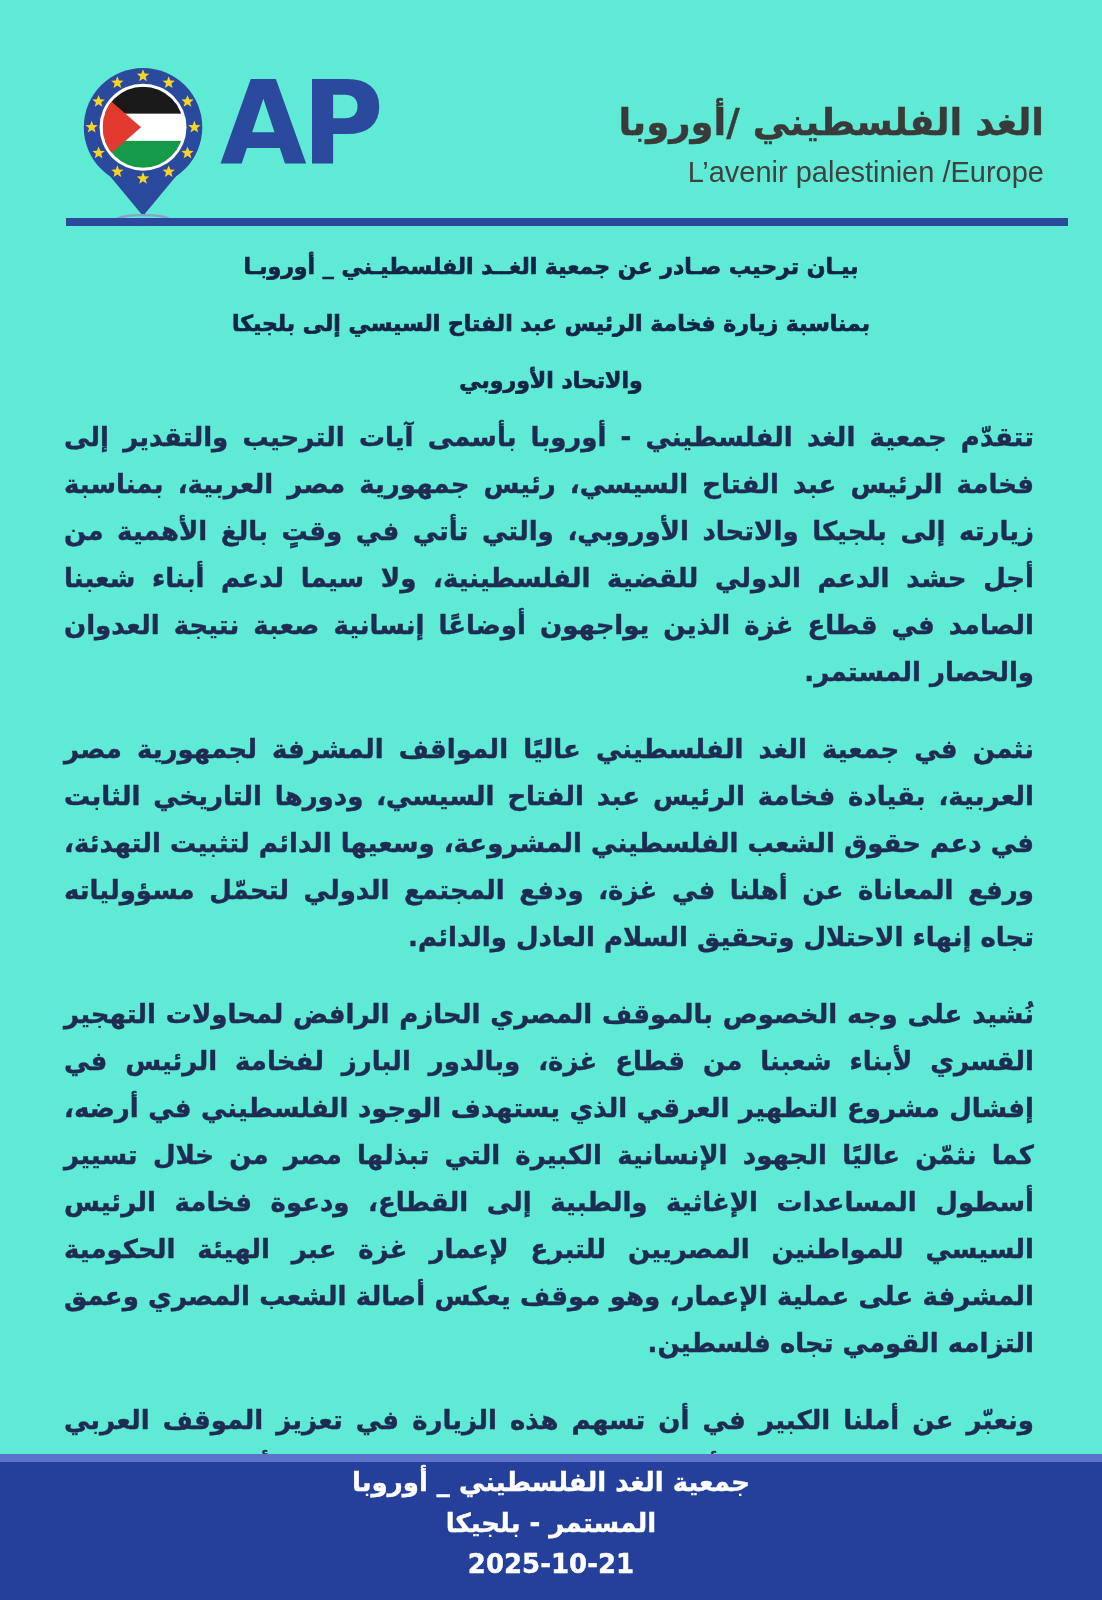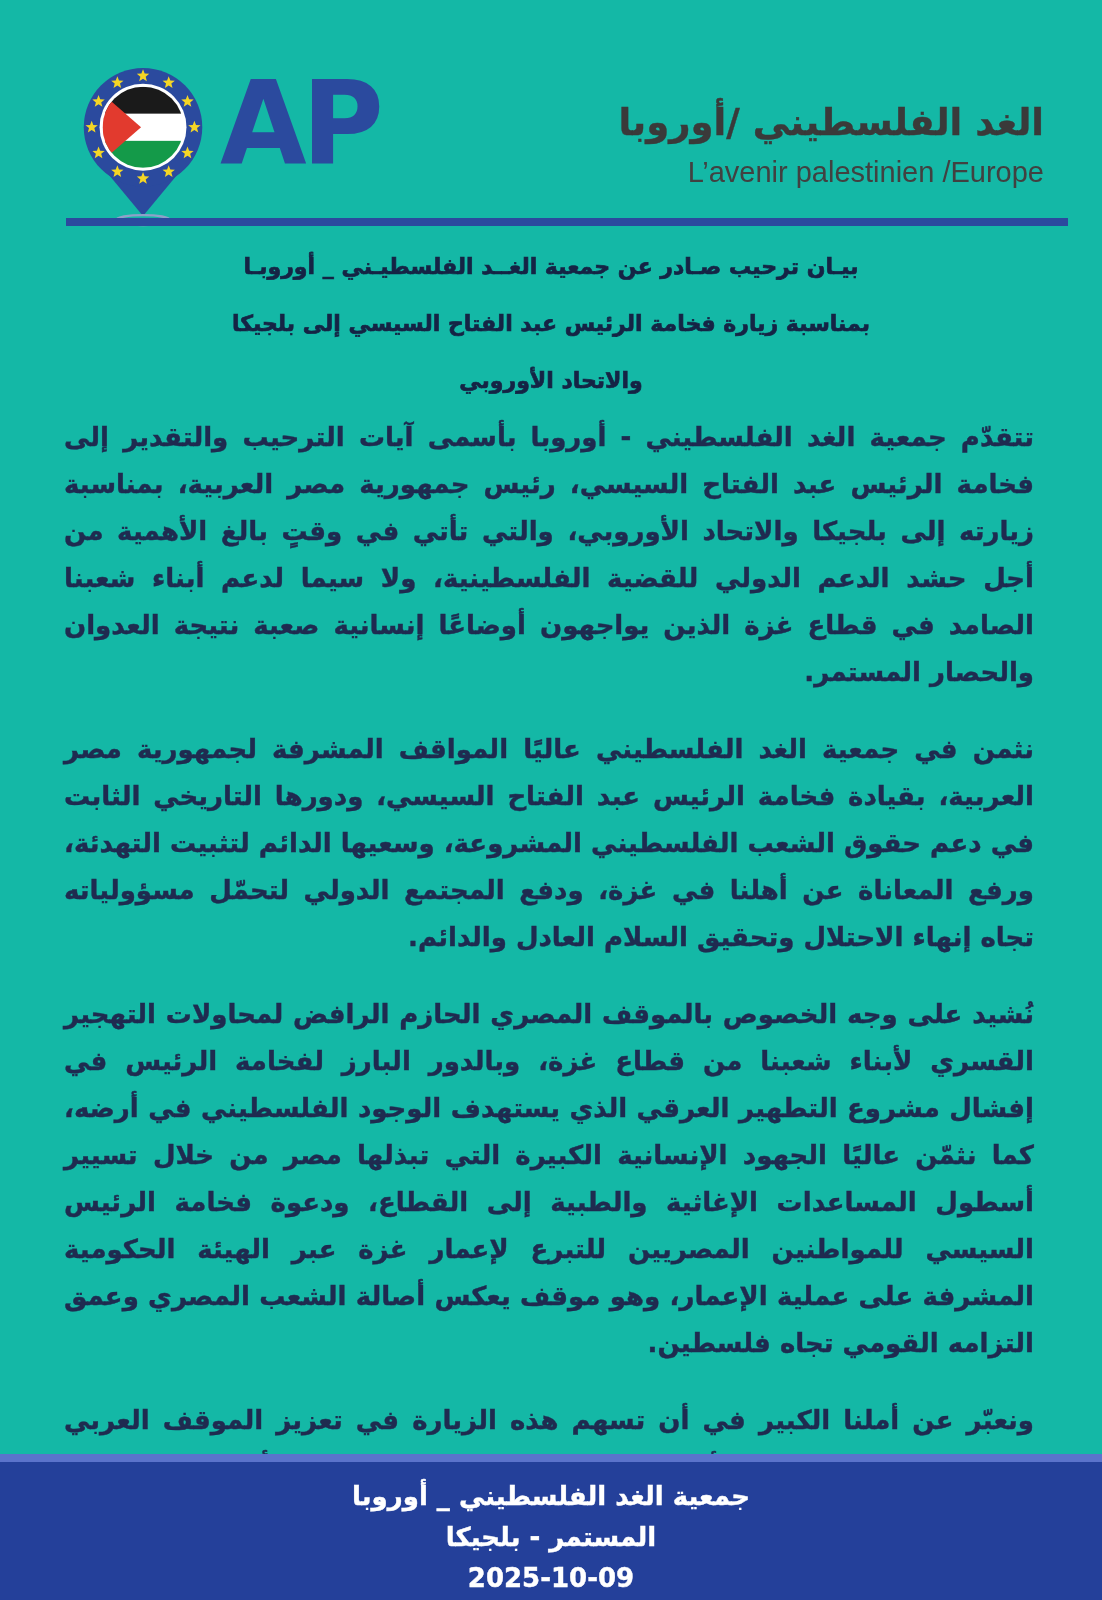--- a/index.html
+++ b/index.html
@@ -1,20 +1,20 @@
 <!DOCTYPE html>
 <html lang="ar"><head>
 <meta charset="utf-8">
 <style>
   html, body { margin: 0; padding: 0; }
   .page {
     position: relative;
     width: 1102px;
     height: 1600px;
-    background: #14b8a6;
+    background: #5eead4;
     font-family: "DejaVu Sans", sans-serif;
     overflow: hidden;
   }
 
   
   .header {
     position: absolute;
     top: 70px; left: 66px; right: 58px;
     height: 150px;
     display: flex;
@@ -91,21 +91,20 @@
     height: 146px;
     box-sizing: border-box;
     background: #24409a;
     border-top: 8px solid #5b73cb;
     color: #ffffff;
     direction: rtl;
     text-align: center;
     font-weight: bold;
     font-size: 26px;
     line-height: 41px;
-    padding-top: 14px;
     -webkit-text-stroke: 0.4px #ffffff;
   }
   .footer .date { direction: ltr; }
 </style>
 </head>
 <body>
 
 <div class="page">
 
   <div class="header">
@@ -168,16 +167,16 @@
     <p>تتقدّم جمعية الغد الفلسطيني - أوروبا بأسمى آيات الترحيب والتقدير إلى فخامة الرئيس عبد الفتاح السيسي، رئيس جمهورية مصر العربية، بمناسبة زيارته إلى بلجيكا والاتحاد الأوروبي، والتي تأتي في وقتٍ بالغ الأهمية من أجل حشد الدعم الدولي للقضية الفلسطينية، ولا سيما لدعم أبناء شعبنا الصامد في قطاع غزة الذين يواجهون أوضاعًا إنسانية صعبة نتيجة العدوان والحصار المستمر.</p>
     <p>نثمن في جمعية الغد الفلسطيني عاليًا المواقف المشرفة لجمهورية مصر العربية، بقيادة فخامة الرئيس عبد الفتاح السيسي، ودورها التاريخي الثابت في دعم حقوق الشعب الفلسطيني المشروعة، وسعيها الدائم لتثبيت التهدئة، ورفع المعاناة عن أهلنا في غزة، ودفع المجتمع الدولي لتحمّل مسؤولياته تجاه إنهاء الاحتلال وتحقيق السلام العادل والدائم.</p>
     <p>نُشيد على وجه الخصوص بالموقف المصري الحازم الرافض لمحاولات التهجير القسري لأبناء شعبنا من قطاع غزة، وبالدور البارز لفخامة الرئيس في إفشال مشروع التطهير العرقي الذي يستهدف الوجود الفلسطيني في أرضه، كما نثمّن عاليًا الجهود الإنسانية الكبيرة التي تبذلها مصر من خلال تسيير أسطول المساعدات الإغاثية والطبية إلى القطاع، ودعوة فخامة الرئيس السيسي للمواطنين المصريين للتبرع لإعمار غزة عبر الهيئة الحكومية المشرفة على عملية الإعمار، وهو موقف يعكس أصالة الشعب المصري وعمق التزامه القومي تجاه فلسطين.</p>
     <p>ونعبّر عن أملنا الكبير في أن تسهم هذه الزيارة في تعزيز الموقف العربي داخل مؤسسات الاتحاد الأوروبي، وتوحيد الجهود الدولية من أجل إعادة إعمار قطاع غزة، ودعم مسار إقامة الدولة الفلسطينية المستقلة وعاصمتها القدس الشرقية.</p>
 
   </div>
 
   <div class="footer">
     <div>جمعية الغد الفلسطيني _ أوروبا</div>
     <div>المستمر - بلجيكا</div>
-    <div class="date">2025-10-09</div>
+    <div class="date">2025-10-21</div>
   </div>
 
 </div>
 
 </body></html>

